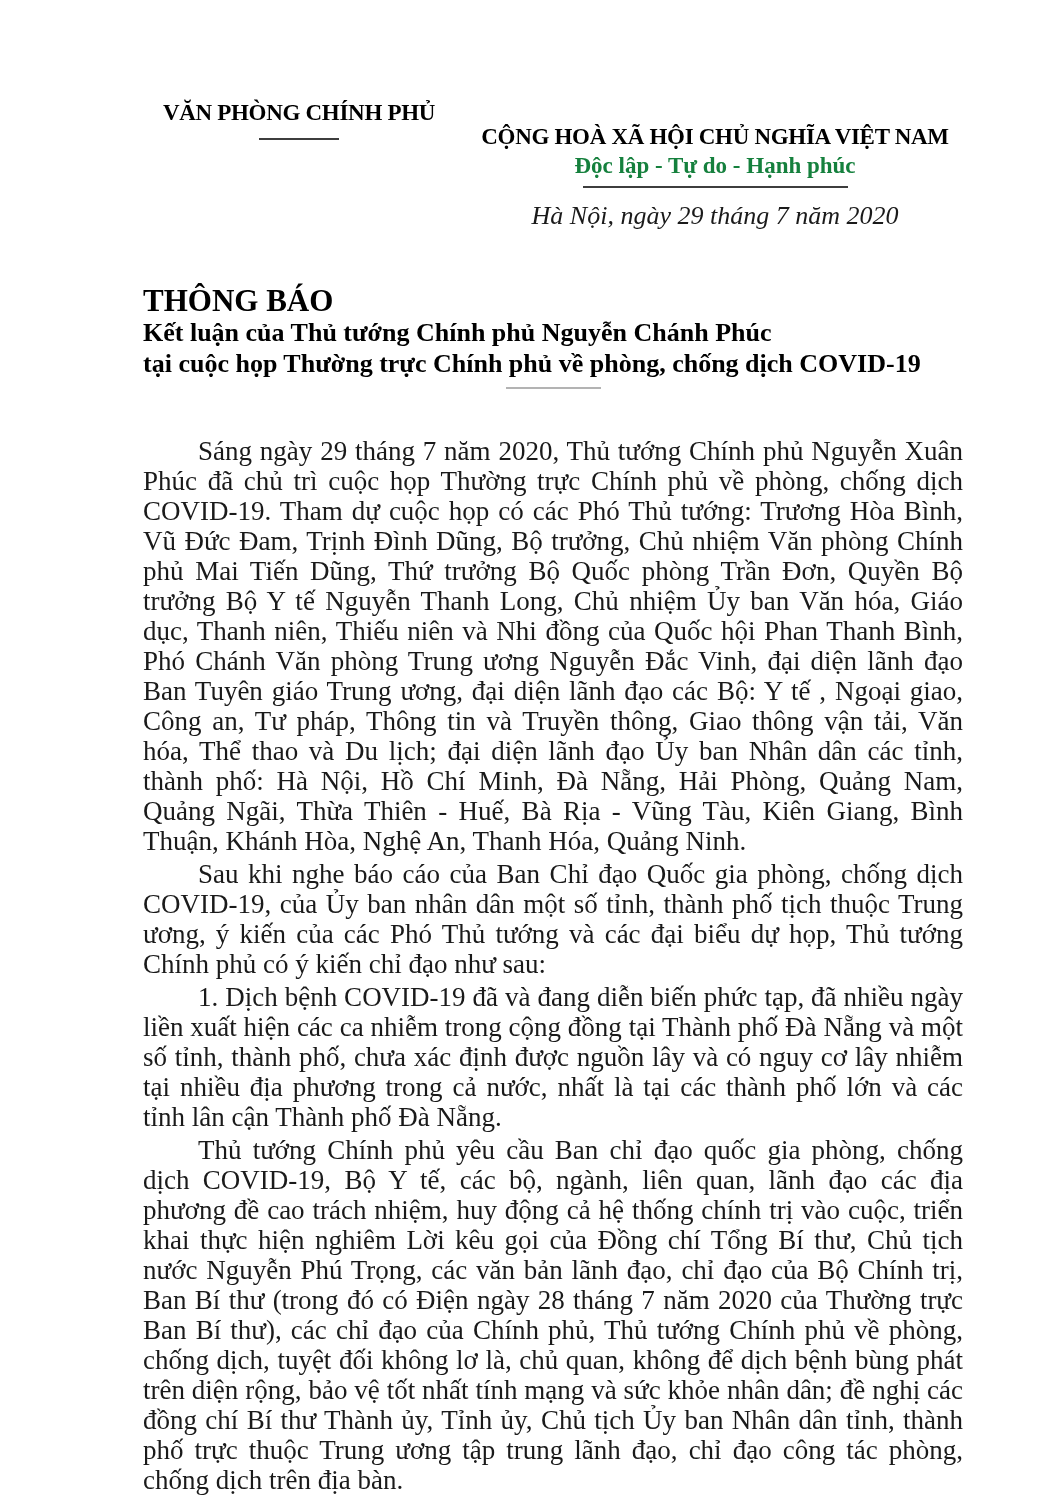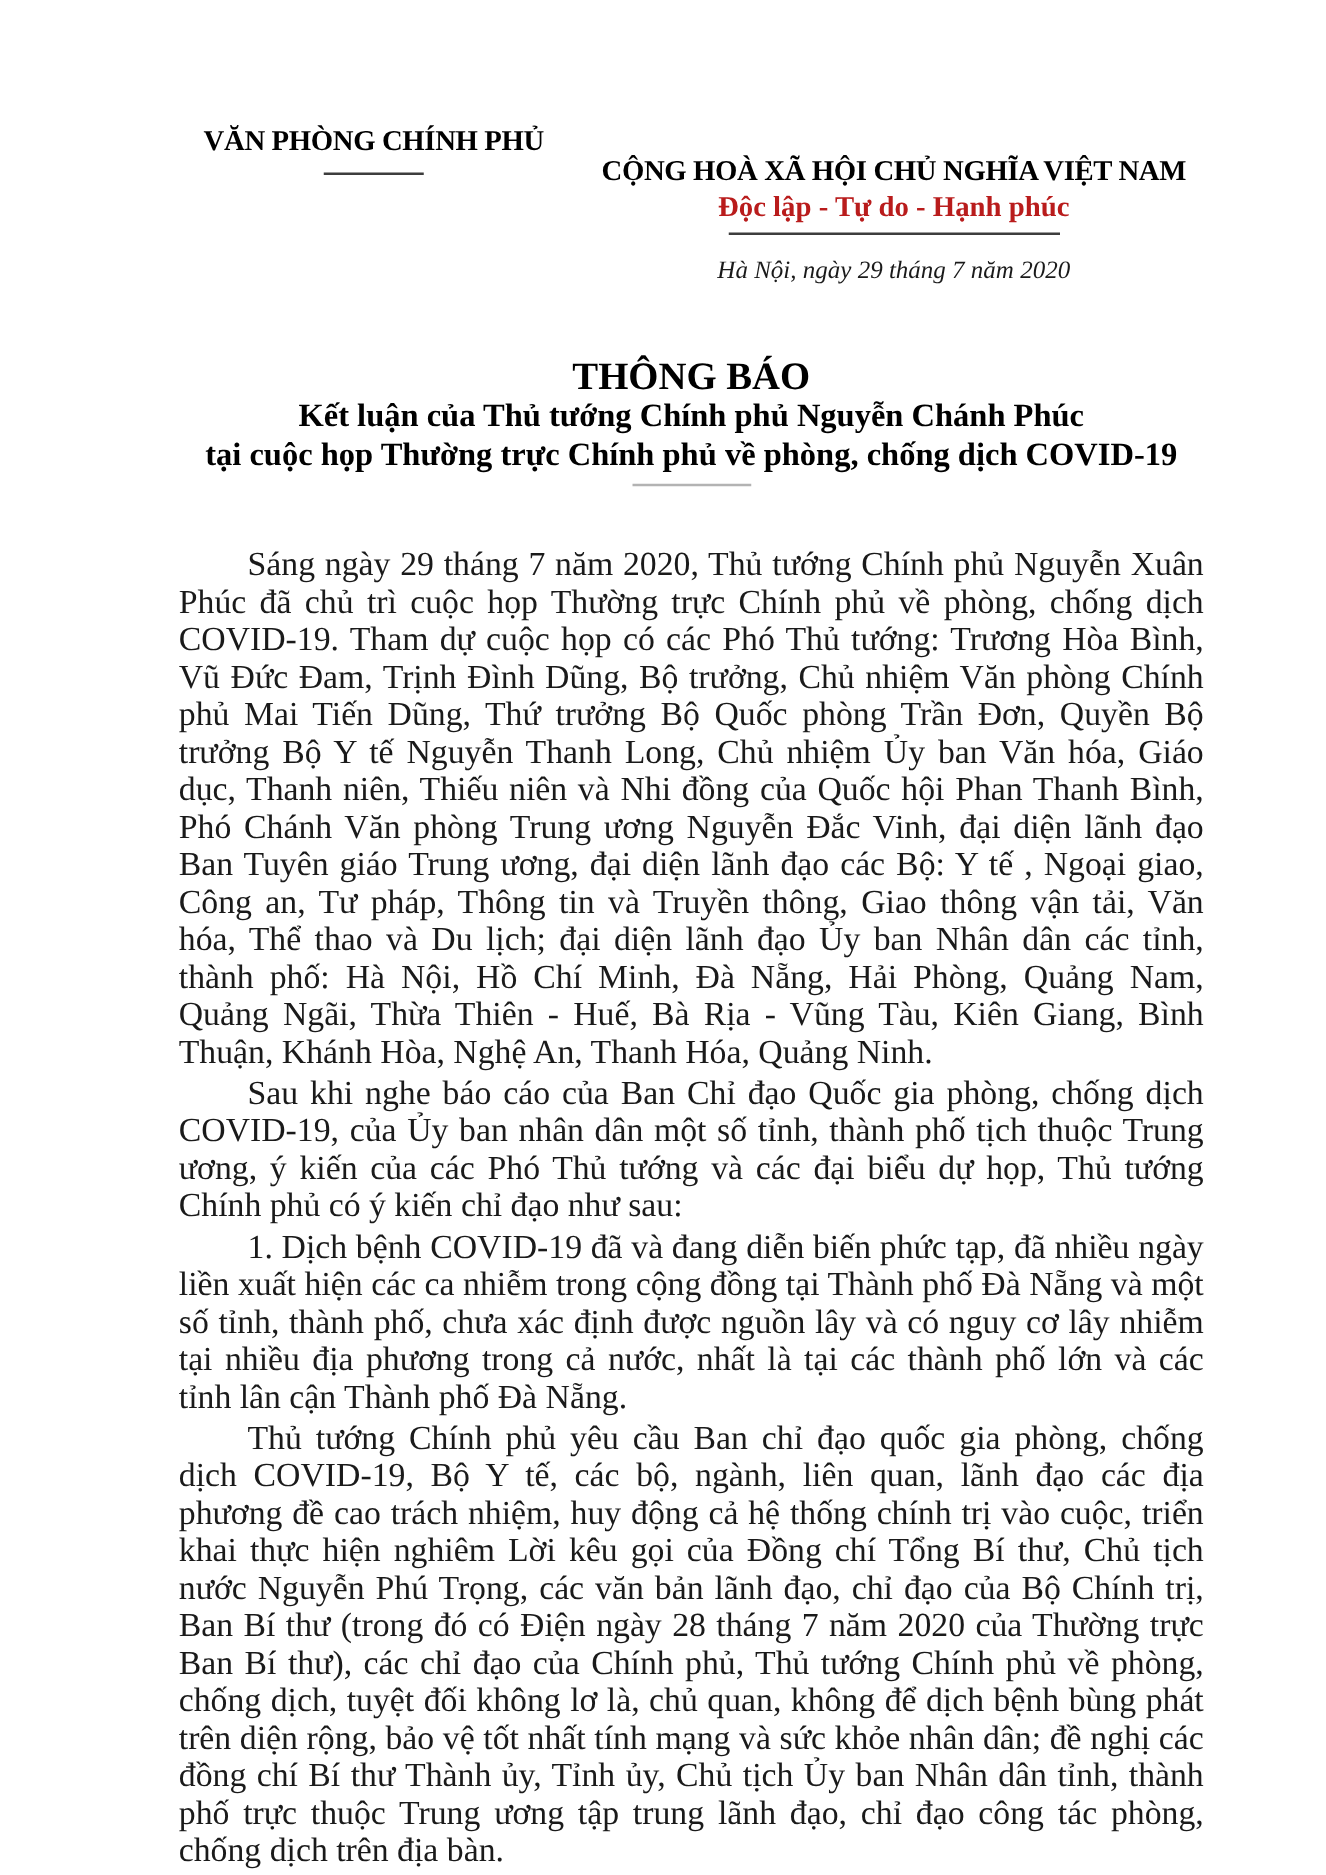--- a/index.html
+++ b/index.html
@@ -64,42 +64,41 @@
     letter-spacing: -0.3px;
     line-height: 27px;
     color: #000000;
     white-space: nowrap;
   }
   .motto {
     font-size: 23px;
     font-weight: bold;
     line-height: 27px;
     margin-top: 2px;
-    color: #b91c1c;
+    color: #15803d;
     white-space: nowrap;
   }
   .rule-motto {
     width: 265px;
     margin: 7px auto 0;
   }
   .place-date {
     font-style: italic;
-    font-size: 20px;
+    font-size: 26px;
     line-height: 30px;
     margin-top: 13px;
     white-space: nowrap;
   }
 
   
   .title-block {
     position: absolute;
     top: 284px;
     left: 143px;
     width: 820px;
-    text-align: center;
     color: #000000;
   }
   .doc-type {
     font-size: 31px;
     font-weight: bold;
     line-height: 33px;
   }
   .subtitle {
     font-size: 26px;
     font-weight: bold;

